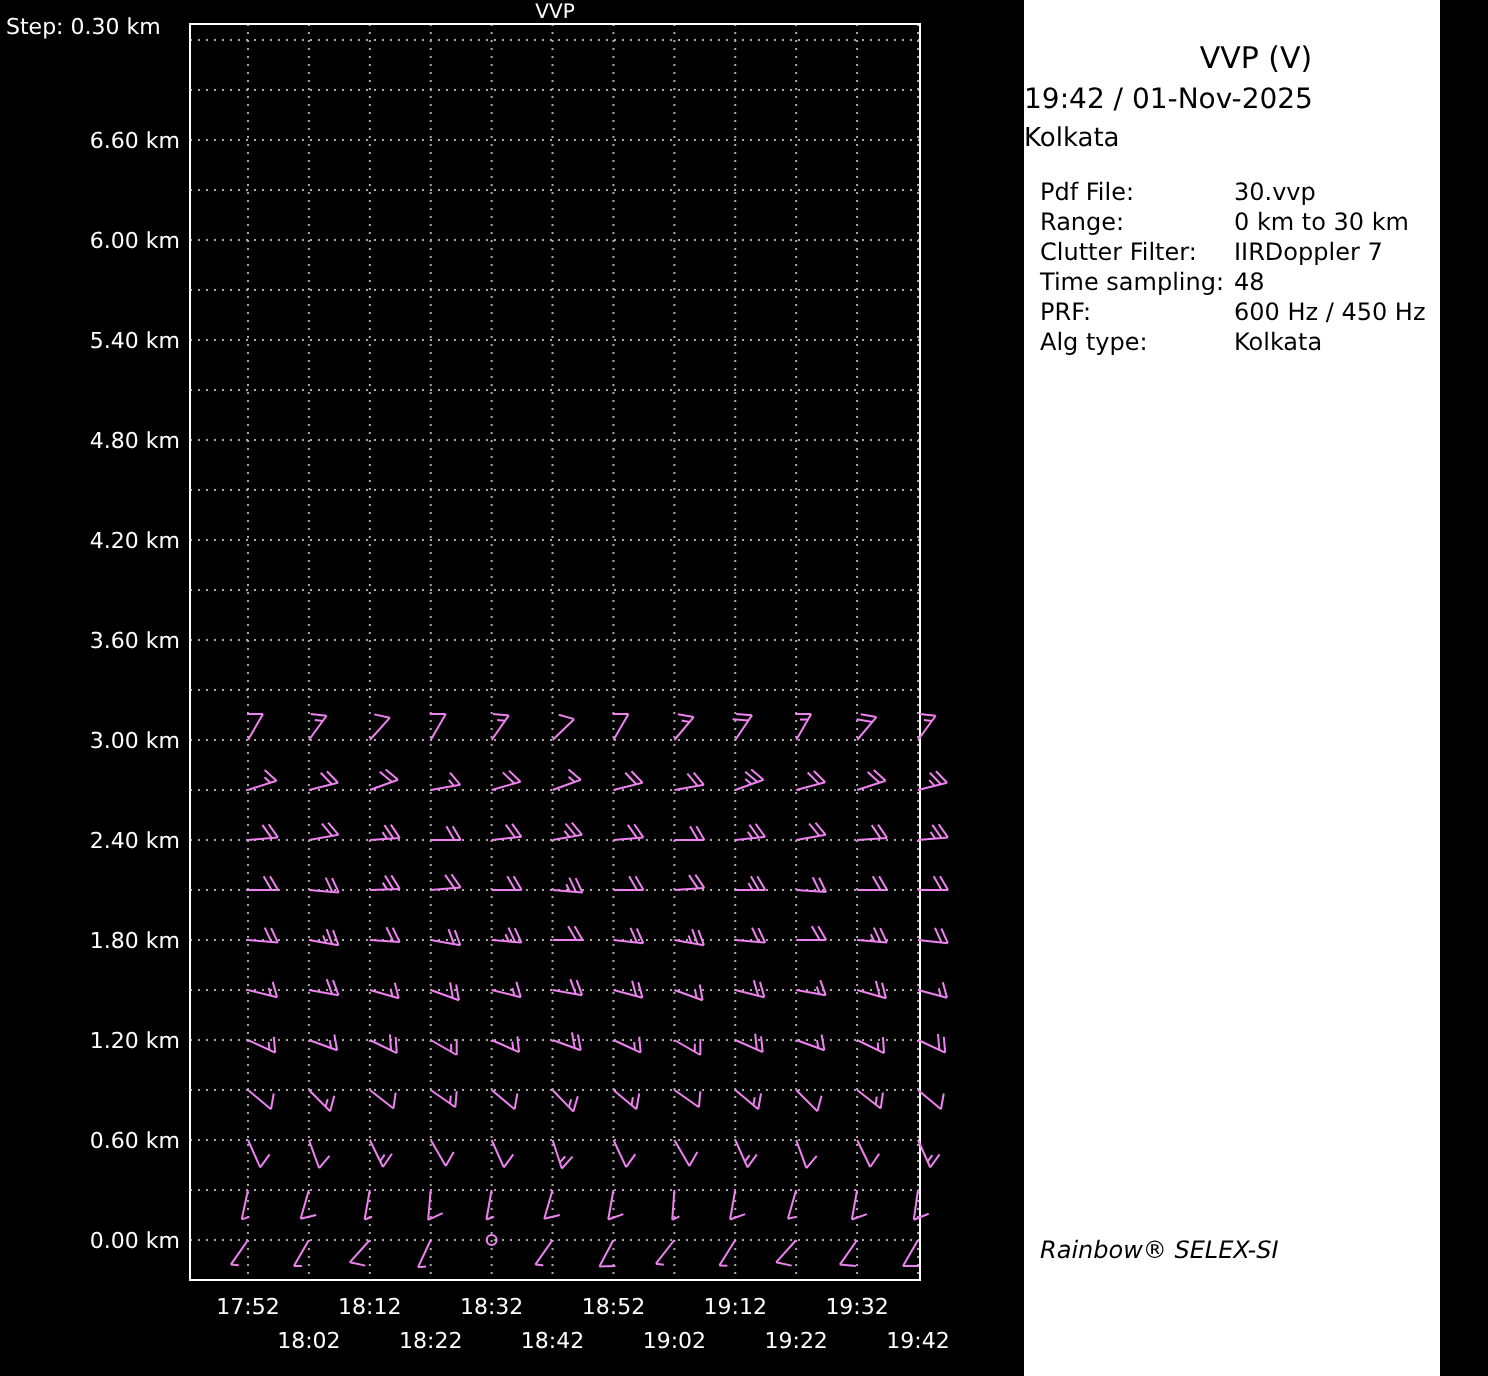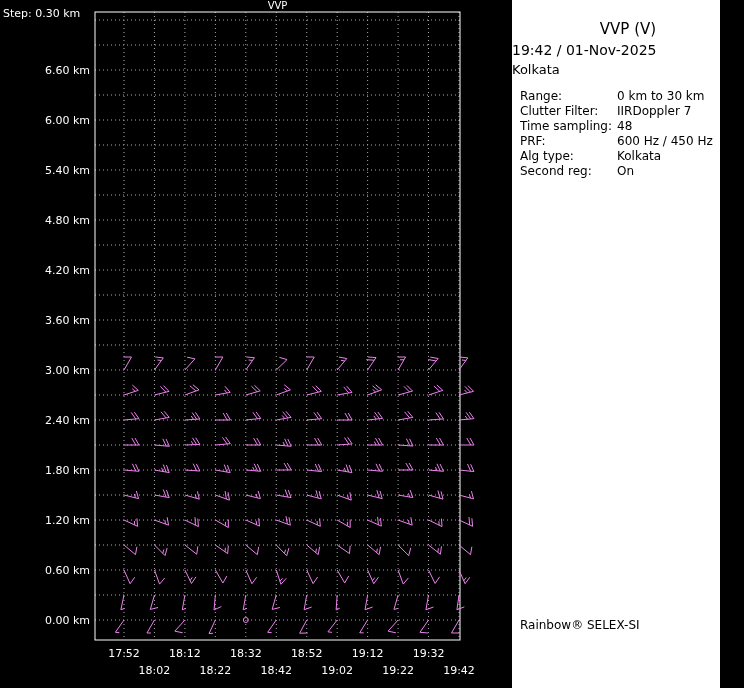--- a/index.html
+++ b/index.html
@@ -16,21 +16,21 @@
     position:absolute; left:512px; top:0; width:232px; height:688px;
     background:#ffffff; color:#000;
   }
   .panel-title   { text-align:center; font-size:15px; margin-top:20px; }
   .panel-datetime{ text-align:left; font-size:14px; margin-top:4px; }
   .panel-site    { text-align:left; font-size:13px; margin-top:4px; }
   .info { margin:12px 0 0 8px; font-size:12px; }
   .info-row { display:flex; line-height:15px; }
   .info-label { width:97px; flex-shrink:0; white-space:nowrap; }
   .info-value { white-space:nowrap; }
-  .panel-footer { position:absolute; left:8px; bottom:56px; font-size:12px; }
+  .panel-footer { position:absolute; left:8px; bottom:56px; font-size:12px;font-style:italic; }
 </style>
 </head>
 <body>
 
 <div id="screen">
 
   <div id="step-label">Step: 0.30 km</div>
 
   <svg id="chart-svg" width="512" height="688" viewBox="0 0 512 688">
       <line x1="95" y1="620" x2="460" y2="620" stroke="#aaaaaa" stroke-width="1" stroke-dasharray="1,3"></line>
@@ -727,41 +727,41 @@
       </g>
     </svg>
 
   <div class="panel">
     <div class="panel-title">VVP (V)</div>
     <div class="panel-datetime">19:42 / 01-Nov-2025</div>
     <div class="panel-site">Kolkata</div>
 
     <div class="info">
       <div class="info-row">
+        <span class="info-label">Pdf File:</span>
+        <span class="info-value">30.vvp</span>
+      </div>
+      <div class="info-row">
         <span class="info-label">Range:</span>
         <span class="info-value">0 km to 30 km</span>
       </div>
       <div class="info-row">
         <span class="info-label">Clutter Filter:</span>
         <span class="info-value">IIRDoppler 7</span>
       </div>
       <div class="info-row">
         <span class="info-label">Time sampling:</span>
         <span class="info-value">48</span>
       </div>
       <div class="info-row">
         <span class="info-label">PRF:</span>
         <span class="info-value">600 Hz / 450 Hz</span>
       </div>
       <div class="info-row">
         <span class="info-label">Alg type:</span>
         <span class="info-value">Kolkata</span>
       </div>
-      <div class="info-row">
-        <span class="info-label">Second reg:</span>
-        <span class="info-value">On</span>
-      </div>
     </div>
 
     <div class="panel-footer">Rainbow® SELEX-SI</div>
   </div>
 
 </div>
 
 </body></html>

